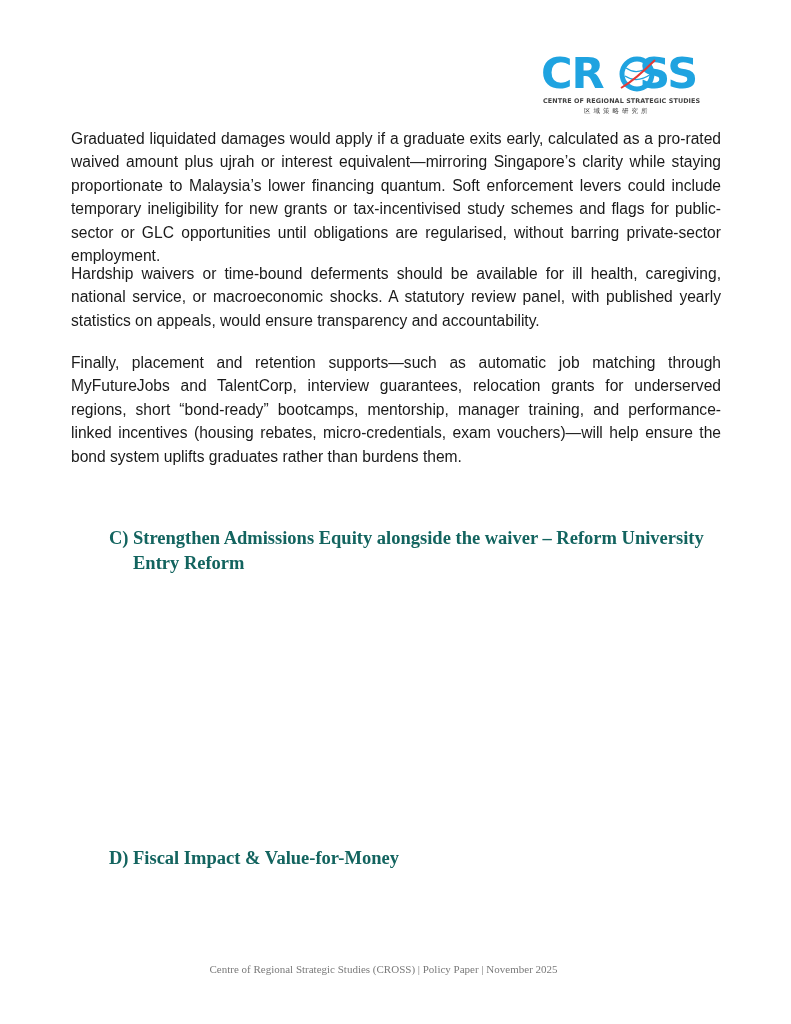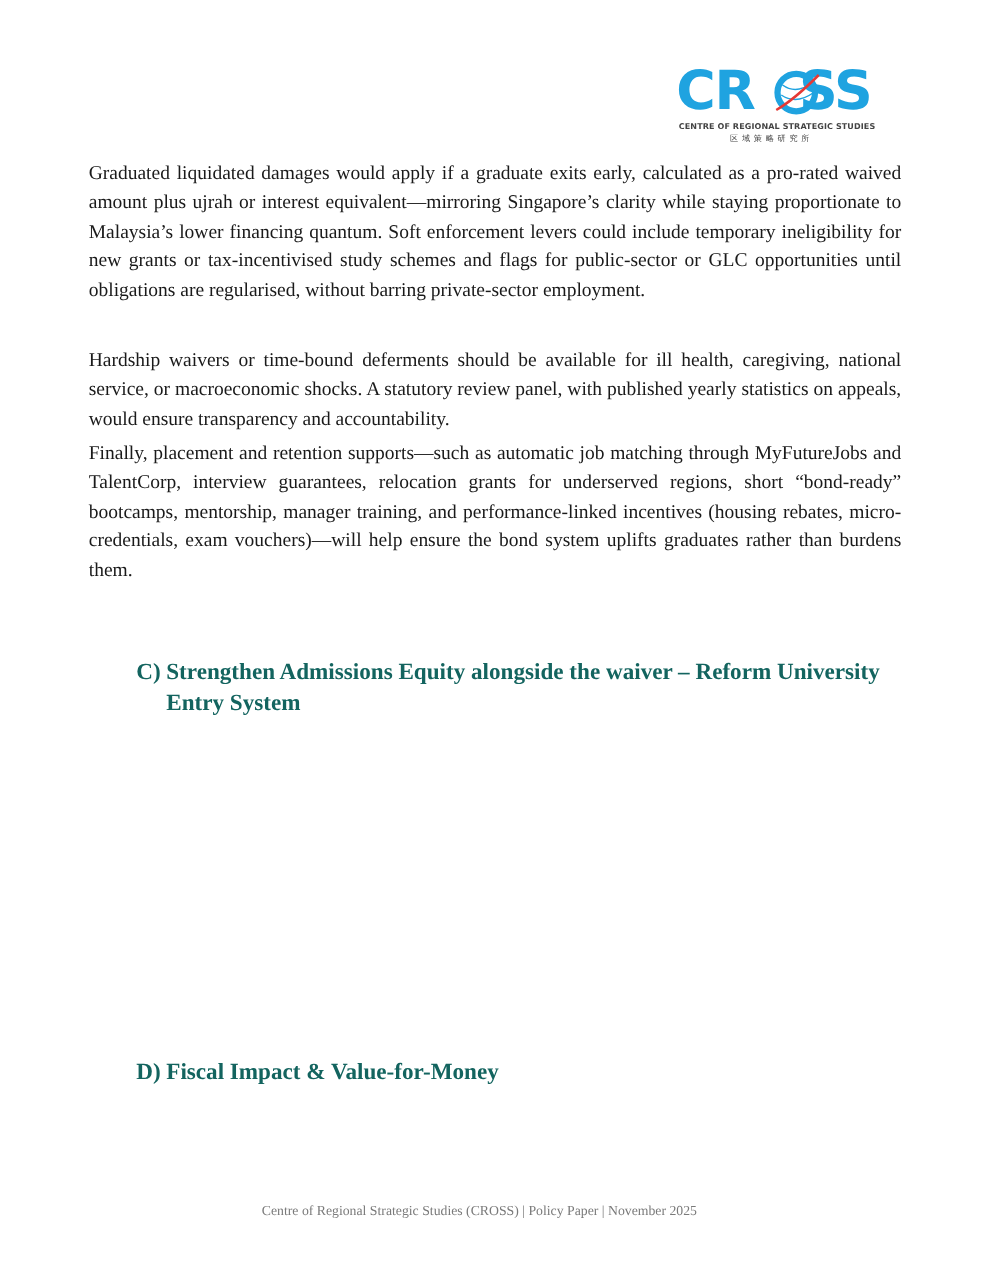--- a/index.html
+++ b/index.html
@@ -7,21 +7,21 @@
   .page { position: absolute; left: 0; top: 0; width: 791px; height: 1024px; background: #fff; }
 
   .logo { position: absolute; left: 541px; top: 50px; width: 180px; height: 70px; }
   .logo-word { position: absolute; left: 0; top: 0; font-family: "DejaVu Sans", sans-serif; font-weight: bold;
     font-size: 43px; color: #1fa3e0; letter-spacing: -1px; line-height: 46px; }
   .logo-globe { position: absolute; left: 76px; top: 4px; width: 40px; height: 40px; }
   .logo-sub { position: absolute; left: 2px; top: 47px; width: 170px; font-family: "DejaVu Sans", sans-serif; font-weight: bold;
     font-size: 6.4px; color: #444; letter-spacing: 0.1px; white-space: nowrap; }
   .logo-cn { position: absolute; left: 43px; top: 57px; font-family: Liberation Sans, sans-serif; font-size: 6.5px; color: #444; letter-spacing: 3px; }
 
-  .body-text { position: absolute; left: 71px; width: 650px; font-family: Liberation Serif, serif; font-size: 15.6px;
+  .body-text { position: absolute; left: 71px; width: 650px; font-family: Liberation Sans, sans-serif; font-size: 15.6px;
     line-height: 23.4px; color: #1a1a1a; text-align: justify; margin: 0; }
   .heading { position: absolute; left: 93px; width: 640px; font-family: "Liberation Serif", serif; font-weight: bold;
     font-size: 18.5px; line-height: 25px; color: #13645f; margin: 16px; }
   .heading .lbl { display: inline-block; width: 24px; }
   .heading .cont { display: block; padding-left: 24px; }
 
   .footer { position: absolute; left: 0; width: 767px; top: 963px; text-align: center; font-family: "Liberation Serif", serif;
     font-size: 11px; color: #7a7a7a; }
 </style>
 </head>
@@ -35,26 +35,26 @@
       <circle cx="20" cy="20" r="15" fill="none" stroke="#1fa3e0" stroke-width="5"></circle>
       <path d="M9 14 Q20 22 33 12" fill="none" stroke="#1fa3e0" stroke-width="1.2"></path>
       <path d="M8 22 Q20 30 34 20" fill="none" stroke="#1fa3e0" stroke-width="1.2"></path>
       <path d="M4 34 Q18 26 38 6" fill="none" stroke="#e53935" stroke-width="2"></path>
     </svg>
     <div class="logo-sub">CENTRE OF REGIONAL STRATEGIC STUDIES</div>
     <div class="logo-cn">区域策略研究所</div>
   </div>
 
   <p class="body-text" style="top:127px">Graduated liquidated damages would apply if a graduate exits early, calculated as a pro-rated waived amount plus ujrah or interest equivalent—mirroring Singapore’s clarity while staying proportionate to Malaysia’s lower financing quantum. Soft enforcement levers could include temporary ineligibility for new grants or tax-incentivised study schemes and flags for public-sector or GLC opportunities until obligations are regularised, without barring private-sector employment.</p>
-  <p class="body-text" style="top:277px">Hardship waivers or time-bound deferments should be available for ill health, caregiving, national service, or macroeconomic shocks. A statutory review panel, with published yearly statistics on appeals, would ensure transparency and accountability.</p>
+  <p class="body-text" style="top:262px">Hardship waivers or time-bound deferments should be available for ill health, caregiving, national service, or macroeconomic shocks. A statutory review panel, with published yearly statistics on appeals, would ensure transparency and accountability.</p>
   <p class="body-text" style="top:351px">Finally, placement and retention supports—such as automatic job matching through MyFutureJobs and TalentCorp, interview guarantees, relocation grants for underserved regions, short “bond-ready” bootcamps, mentorship, manager training, and performance-linked incentives (housing rebates, micro-credentials, exam vouchers)—will help ensure the bond system uplifts graduates rather than burdens them.</p>
 
   <h2 class="heading" style="top:510px">
     <span class="lbl">C)</span><span>Strengthen Admissions Equity alongside the waiver – Reform University</span>
-    <span class="cont">Entry System</span>
+    <span class="cont">Entry Reform</span>
   </h2>
 
 
   <h2 class="heading" style="top:830px">
     <span class="lbl">D)</span><span>Fiscal Impact &amp; Value-for-Money</span>
   </h2>
 
 
   <div class="footer">Centre of Regional Strategic Studies (CROSS) | Policy Paper | November 2025</div>
 </div>

